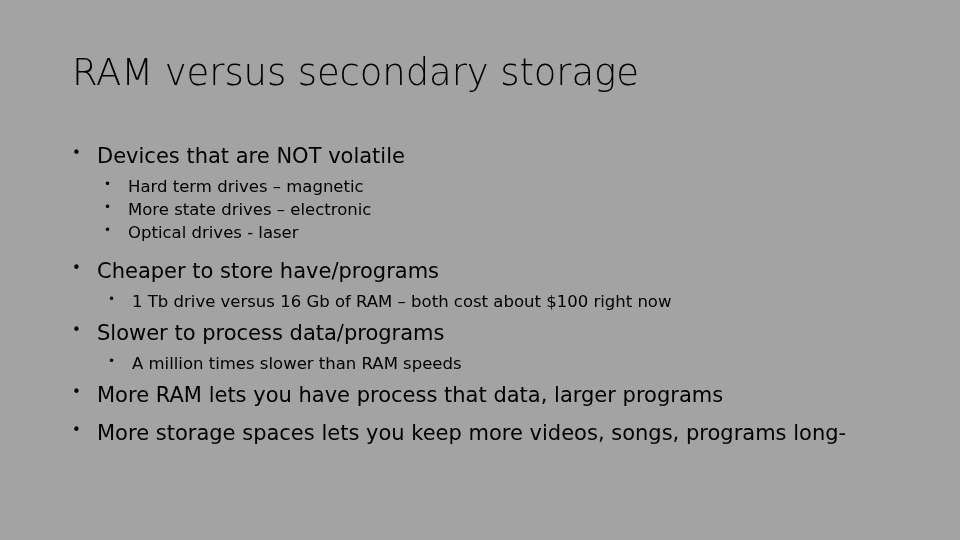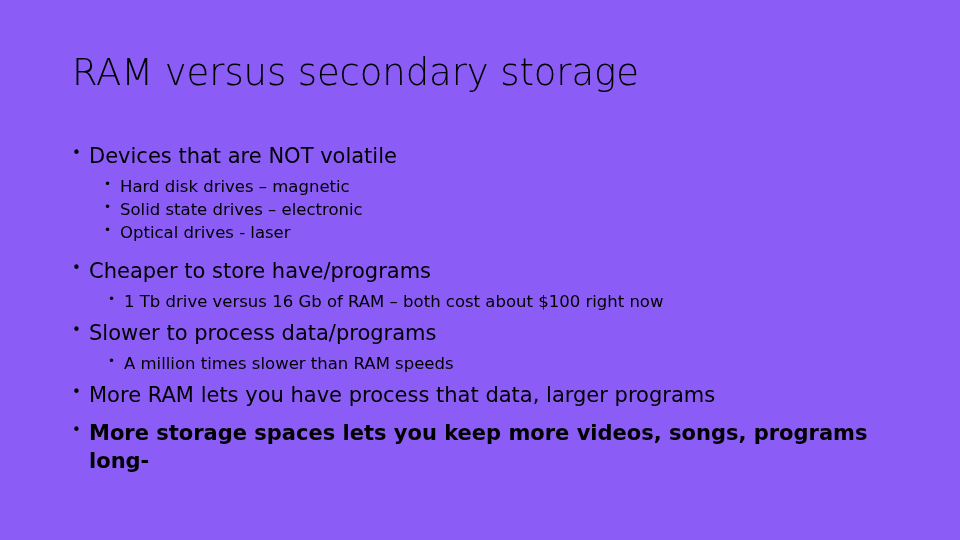--- a/index.html
+++ b/index.html
@@ -12,21 +12,21 @@
     height: 540px;
     background: #ffffff;
     font-family: "DejaVu Sans", "Liberation Sans", sans-serif;
     color: #000000;
     overflow: hidden;
   }
   .slide {
     position: relative;
     width: 960px;
     height: 540px;
-    background: #8b5cf6;
+    background: #a3a3a3;
   }
 
   
   .slide-title {
     position: absolute;
     left: 72px;
     top: 52px;
     width: 816px;
     font-size: 37px;
     font-weight: 300;
@@ -52,20 +52,21 @@
 
   .bullet-mark {
     flex: 0 0 auto;
     text-align: left;
     line-height: inherit;
   }
 
   .bullet-text {
     flex: 1 1 auto;
     line-height: inherit;
+    margin-left: 8px;
   }
 
   
   .lvl1 {
     font-size: 21px;
     line-height: 1.34;
     margin-top: 0;
   }
   .lvl1 > .bullet-mark {
     width: 17px;
@@ -89,45 +90,44 @@
   }
 
   
   .gap-group   { margin-top: 13px; }
   .gap-sub     { margin-top: 1px; }
   .gap-tight   { margin-top: 6px; }
   .gap-lvl1    { margin-top: 10px; }
 
   .wrap-line {
     display: block;
-    font-weight: bold;
   }
 </style>
 </head>
 <body>
 
 <div class="slide">
 
   <div class="slide-title">RAM versus secondary storage</div>
 
   <div class="slide-body">
 
     <div class="bullet-row lvl1">
       <span class="bullet-mark">•</span>
       <span class="bullet-text">Devices that are NOT volatile</span>
     </div>
 
     <div class="bullet-row lvl2 gap-tight">
       <span class="bullet-mark">•</span>
-      <span class="bullet-text">Hard disk drives – magnetic</span>
+      <span class="bullet-text">Hard term drives – magnetic</span>
     </div>
 
     <div class="bullet-row lvl2 gap-sub">
       <span class="bullet-mark">•</span>
-      <span class="bullet-text">Solid state drives – electronic</span>
+      <span class="bullet-text">More state drives – electronic</span>
     </div>
 
     <div class="bullet-row lvl2 gap-sub">
       <span class="bullet-mark">•</span>
       <span class="bullet-text">Optical drives - laser</span>
     </div>
 
     <div class="bullet-row lvl1 gap-group">
       <span class="bullet-mark">•</span>
       <span class="bullet-text">Cheaper to store have/programs</span>

